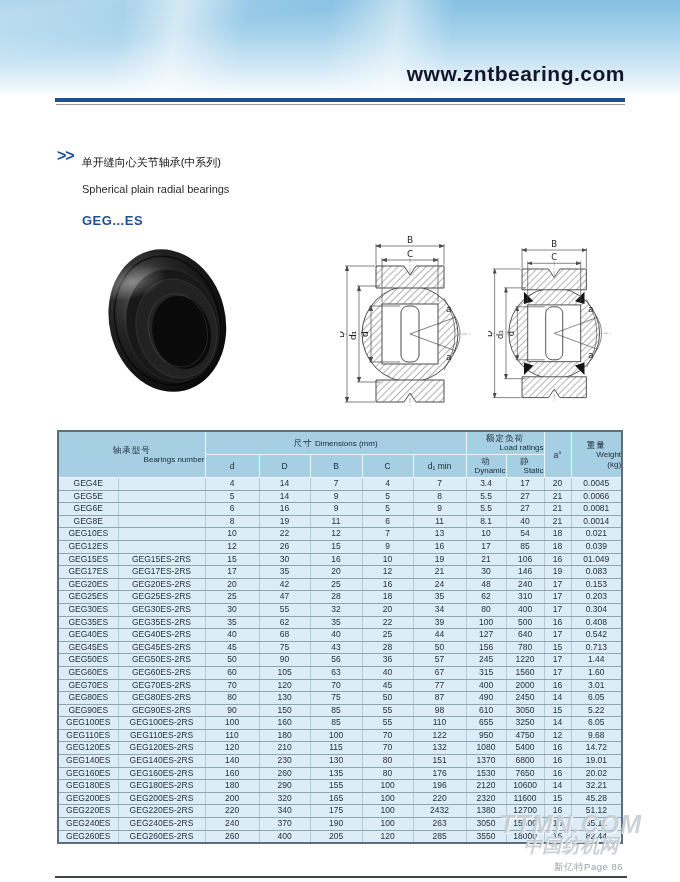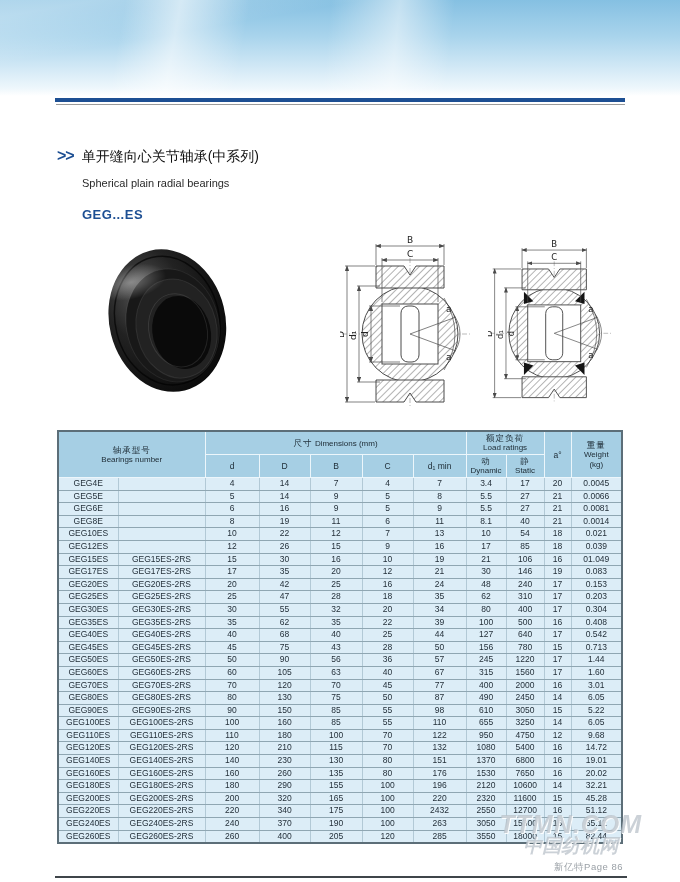--- a/index.html
+++ b/index.html
@@ -19,21 +19,21 @@
     position:absolute; top:62px; right:55px;
     font-size:21px; font-weight:bold; letter-spacing:.5px; color:#15152a;
   }
   .rule-blue { position:absolute; left:55px; top:98px; width:570px; height:4px; background:#1d4f93; }
   .rule-gray { position:absolute; left:56px; top:104px; width:569px; height:1px; background:#9b9b9b; }
 
   
   .title-block { position:absolute; left:57px; top:146px; width:420px; }
   .title-row { display:flex; align-items:flex-start; }
   .marker { color:#1d4f93; font-weight:bold; font-size:16px; letter-spacing:-1px; margin-right:8px; line-height:20px; }
-  .title-zh { font-size:14px; color:#101010; line-height:20px; }
+  .title-zh { font-size:11px; color:#101010; line-height:20px;margin-top:6px; }
   .title-en { font-size:11px; color:#2a2a2a; margin-left:25px; margin-top:11px; }
   .series { font-size:13px; font-weight:bold; color:#1d4f93; margin-left:25px; margin-top:18px; letter-spacing:.5px; }
 
   
   .photo { position:absolute; left:100px; top:240px; width:140px; height:166px; }
   .diag  { position:absolute; top:232px; width:148px; height:178px; }
   .diag-1 { left:340px; }
   .diag-2 { left:488px; width:140px; }
   .diag text { font-size:9px; fill:#222; font-family:"DejaVu Sans", sans-serif; }
   .ln  { stroke:#4a4a4a; stroke-width:1; }
@@ -43,21 +43,21 @@
   
   table.spec { position:absolute; left:57px; top:430px; width:564px;
     border-collapse:collapse; table-layout:fixed;
     font-size:8.5px; color:#24303a; text-align:center;
     border:2px solid #5c6e78; }
   table.spec thead th {
     background:#a6cfe4; font-weight:normal; color:#1c2a33;
     border:1px solid #ecf6fb; line-height:10px; padding:1px 0;
   }
   table.spec thead .h-zh { font-size:8.5px; letter-spacing:1px; }
-  table.spec thead .h-en { font-size:8px; }
+  table.spec thead .h-en { font-size:8px;text-align:right; }
   table.spec tbody td {
     background:#dcedf7; height:11.6px; line-height:11.6px; padding:0;
     border-top:1px solid #8fa6b2; border-bottom:1px solid #8fa6b2;
     border-left:1px solid #b2c9d6; border-right:1px solid #b2c9d6;
     white-space:nowrap; overflow:hidden;
   }
 
   
   .page-num { position:absolute; right:57px; top:861px; font-size:9.5px; color:#9aa0a6; letter-spacing:.5px;margin-left:9px; }
   .bottom-rule { position:absolute; left:55px; top:876px; width:572px; height:2px; background:#3f454a; }
@@ -89,20 +89,21 @@
         <stop offset="100%" stop-color="#050505"></stop>
       </radialGradient>
       <radialGradient id="hl" cx="50%" cy="50%" r="50%">
         <stop offset="0%" stop-color="rgba(255,255,255,.38)"></stop>
         <stop offset="100%" stop-color="rgba(255,255,255,0)"></stop>
       </radialGradient>
     </defs>
   </svg>
 
   <div class="sky"></div>
+  <div class="site-url">www.zntbearing.com</div>
   <div class="rule-blue"></div>
   <div class="rule-gray"></div>
 
   <div class="title-block">
     <div class="title-row">
       <span class="marker">&gt;&gt;</span>
       <span class="title-zh">单开缝向心关节轴承(中系列)</span>
     </div>
     <div class="title-en">Spherical plain radial bearings</div>
     <div class="series">GEG...ES</div>
@@ -600,21 +601,21 @@
           <td>45.28</td>
         </tr>
         <tr>
           <td>GEG220ES</td>
           <td>GEG220ES-2RS</td>
           <td>220</td>
           <td>340</td>
           <td>175</td>
           <td>100</td>
           <td>2432</td>
-          <td>2550</td>
+          <td>1380</td>
           <td>12700</td>
           <td>16</td>
           <td>51.12</td>
         </tr>
         <tr>
           <td>GEG240ES</td>
           <td>GEG240ES-2RS</td>
           <td>240</td>
           <td>370</td>
           <td>190</td>

